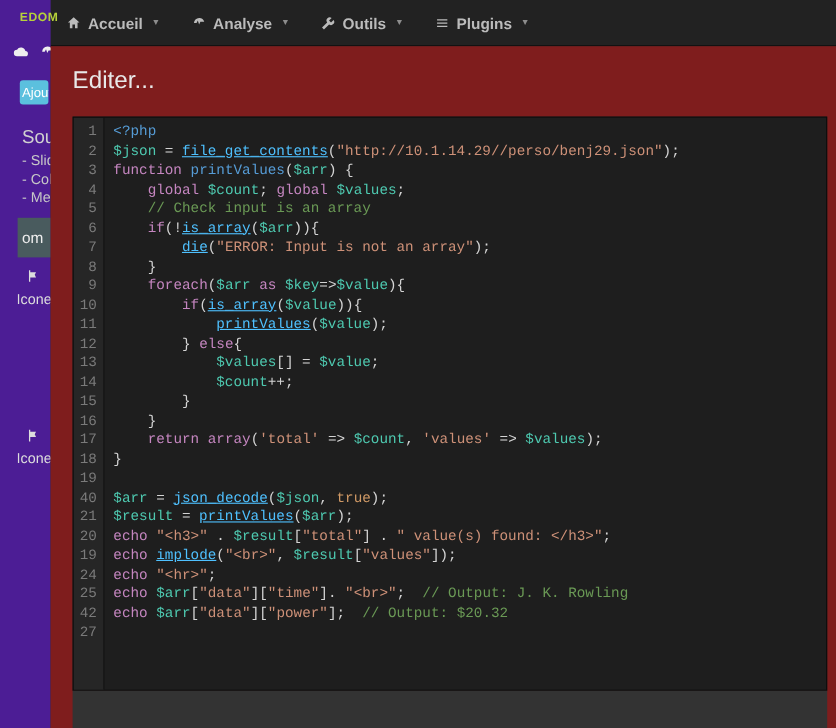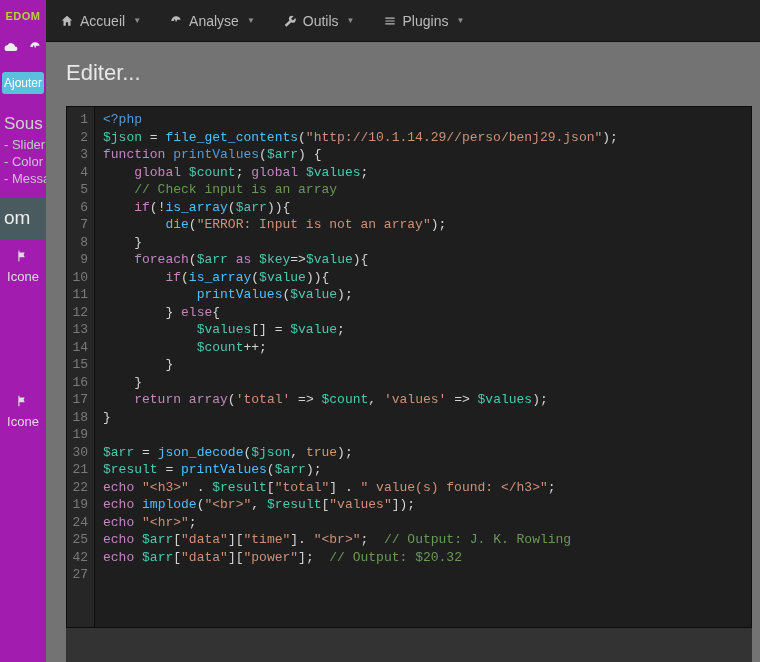--- a/index.html
+++ b/index.html
@@ -14,40 +14,42 @@
   }
   
   .topnav {
     position: absolute;
     top: 0; left: 46px; right: 0;
     height: 42px;
     background: #222;
     border-bottom: 1px solid #111;
     display: flex;
     align-items: stretch;
+    font-weight: bold;
   }
   .topnav .item {
     display: flex;
     align-items: center;
     padding: 0 14px;
     color: #bbb;
     font-size: 14px;
     cursor: pointer;
     gap: 6px;
   }
   .topnav .caret { font-size: 8px; opacity: .7; margin-left: 2px; }
   .nav-ico { width: 14px; height: 14px; display: inline-block; }
   .nav-ico svg { width:100%; height:100%; fill:#bbb; }
 
   
   .leftbar {
     position: absolute;
     top: 0; left: 0; bottom: 0;
     width: 46px;
-    background: #a21caf;
+    background: #4c1d95;
+    padding-left: 16px;
   }
   .brand {
     color: #b6d13b;
     font-size: 11px;
     font-weight: bold;
     text-align: center;
     padding: 10px 2px;
     letter-spacing: .5px;
   }
   .leftbar .iconrow {
@@ -81,21 +83,21 @@
     font-size: 13px;
     padding: 1px 4px;
     white-space: nowrap;
     overflow: hidden;
   }
   .side-block {
     background: #495b5e;
     margin-top: 10px;
     padding: 10px 4px;
     color: #eee;
-    font-size: 19px;
+    font-size: 14px;
     white-space: nowrap;
     overflow: hidden;
   }
   .side-flag-item {
     display: flex;
     align-items: center;
     gap: 6px;
     padding: 10px 4px;
     font-size: 13px;
     color: #ddd;
@@ -103,21 +105,21 @@
     overflow: hidden;
     flex-direction: column;
   }
   .flag-ico { width: 14px; height: 14px; }
   .flag-ico svg { fill:#ddd; width:100%; height:100%; }
 
   
   .editor-wrap {
     position: absolute;
     top: 42px; left: 46px; right: 0; bottom: 0;
-    background: #737373;
+    background: #7f1d1d;
     overflow: hidden;
   }
   .editor-title {
     font-size: 22px;
     color: #e8e8e8;
     padding: 18px 20px 16px 20px;
     font-weight: 500;
   }
   .code-area {
     position: absolute;
@@ -141,21 +143,21 @@
   }
   .code {
     padding: 4px 8px;
     white-space: pre;
     color: #d4d4d4;
   }
   .tok-tag   { color: #569cd6; }
   .tok-var   { color: #4ec9b0; }
   .tok-kw    { color: #c586c0; }
   .tok-fn    { color: #569cd6; }
-  .tok-call  { color: #4fc1ff; }
+  .tok-call  { color: #4fc1ff; text-decoration: underline; }
   .tok-str   { color: #ce9178; }
   .tok-cmt   { color: #6a9955; }
   .tok-op    { color: #d4d4d4; }
   .tok-punc  { color: #d4d4d4; }
   .tok-bool  { color: #d19a66; }
 
   .footer-space {
     position: absolute;
     left: 20px; right: 8px; bottom: 0; height: 34px;
     background: #333;
@@ -248,23 +250,23 @@
         <div>10</div>
         <div>11</div>
         <div>12</div>
         <div>13</div>
         <div>14</div>
         <div>15</div>
         <div>16</div>
         <div>17</div>
         <div>18</div>
         <div>19</div>
-        <div>30</div>
+        <div>40</div>
         <div>21</div>
-        <div>22</div>
+        <div>20</div>
         <div>19</div>
         <div>24</div>
         <div>25</div>
         <div>42</div>
         <div>27</div>
       </div>
     <div class="code" id="code"><div><span class="tok-tag">&lt;?php</span></div><div><span class="tok-var">$json</span><span class="tok-op"> = </span><span class="tok-call">file_get_contents</span><span class="tok-punc">(</span><span class="tok-str">"http://10.1.14.29//perso/benj29.json"</span><span class="tok-punc">);</span></div><div><span class="tok-kw">function</span><span> </span><span class="tok-fn">printValues</span><span class="tok-punc">(</span><span class="tok-var">$arr</span><span class="tok-punc">) {</span></div><div><span>    </span><span class="tok-kw">global</span><span> </span><span class="tok-var">$count</span><span class="tok-punc">; </span><span class="tok-kw">global</span><span> </span><span class="tok-var">$values</span><span class="tok-punc">;</span></div><div><span>    </span><span class="tok-cmt">// Check input is an array</span></div><div><span>    </span><span class="tok-kw">if</span><span class="tok-punc">(!</span><span class="tok-call">is_array</span><span class="tok-punc">(</span><span class="tok-var">$arr</span><span class="tok-punc">)){</span></div><div><span>        </span><span class="tok-call">die</span><span class="tok-punc">(</span><span class="tok-str">"ERROR: Input is not an array"</span><span class="tok-punc">);</span></div><div><span>    </span><span class="tok-punc">}</span></div><div><span>    </span><span class="tok-kw">foreach</span><span class="tok-punc">(</span><span class="tok-var">$arr</span><span> </span><span class="tok-kw">as</span><span> </span><span class="tok-var">$key</span><span class="tok-op">=&gt;</span><span class="tok-var">$value</span><span class="tok-punc">){</span></div><div><span>        </span><span class="tok-kw">if</span><span class="tok-punc">(</span><span class="tok-call">is_array</span><span class="tok-punc">(</span><span class="tok-var">$value</span><span class="tok-punc">)){</span></div><div><span>            </span><span class="tok-call">printValues</span><span class="tok-punc">(</span><span class="tok-var">$value</span><span class="tok-punc">);</span></div><div><span>        </span><span class="tok-punc">} </span><span class="tok-kw">else</span><span class="tok-punc">{</span></div><div><span>            </span><span class="tok-var">$values</span><span class="tok-punc">[] = </span><span class="tok-var">$value</span><span class="tok-punc">;</span></div><div><span>            </span><span class="tok-var">$count</span><span class="tok-op">++</span><span class="tok-punc">;</span></div><div><span>        </span><span class="tok-punc">}</span></div><div><span>    </span><span class="tok-punc">}</span></div><div><span>    </span><span class="tok-kw">return</span><span> </span><span class="tok-kw">array</span><span class="tok-punc">(</span><span class="tok-str">'total'</span><span class="tok-op"> =&gt; </span><span class="tok-var">$count</span><span class="tok-punc">, </span><span class="tok-str">'values'</span><span class="tok-op"> =&gt; </span><span class="tok-var">$values</span><span class="tok-punc">);</span></div><div><span class="tok-punc">}</span></div><div>&nbsp;</div><div><span class="tok-var">$arr</span><span class="tok-op"> = </span><span class="tok-call">json_decode</span><span class="tok-punc">(</span><span class="tok-var">$json</span><span class="tok-punc">, </span><span class="tok-bool">true</span><span class="tok-punc">);</span></div><div><span class="tok-var">$result</span><span class="tok-op"> = </span><span class="tok-call">printValues</span><span class="tok-punc">(</span><span class="tok-var">$arr</span><span class="tok-punc">);</span></div><div><span class="tok-kw">echo</span><span> </span><span class="tok-str">"&lt;h3&gt;"</span><span class="tok-op"> . </span><span class="tok-var">$result</span><span class="tok-punc">[</span><span class="tok-str">"total"</span><span class="tok-punc">]</span><span class="tok-op"> . </span><span class="tok-str">" value(s) found: &lt;/h3&gt;"</span><span class="tok-punc">;</span></div><div><span class="tok-kw">echo</span><span> </span><span class="tok-call">implode</span><span class="tok-punc">(</span><span class="tok-str">"&lt;br&gt;"</span><span class="tok-punc">, </span><span class="tok-var">$result</span><span class="tok-punc">[</span><span class="tok-str">"values"</span><span class="tok-punc">]);</span></div><div><span class="tok-kw">echo</span><span> </span><span class="tok-str">"&lt;hr&gt;"</span><span class="tok-punc">;</span></div><div><span class="tok-kw">echo</span><span> </span><span class="tok-var">$arr</span><span class="tok-punc">[</span><span class="tok-str">"data"</span><span class="tok-punc">][</span><span class="tok-str">"time"</span><span class="tok-punc">]. </span><span class="tok-str">"&lt;br&gt;"</span><span class="tok-punc">;  </span><span class="tok-cmt">// Output: J. K. Rowling</span></div><div><span class="tok-kw">echo</span><span> </span><span class="tok-var">$arr</span><span class="tok-punc">[</span><span class="tok-str">"data"</span><span class="tok-punc">][</span><span class="tok-str">"power"</span><span class="tok-punc">];  </span><span class="tok-cmt">// Output: $20.32</span></div><div>&nbsp;</div></div>
   </div>
   <div class="footer-space"></div>
 </div>

